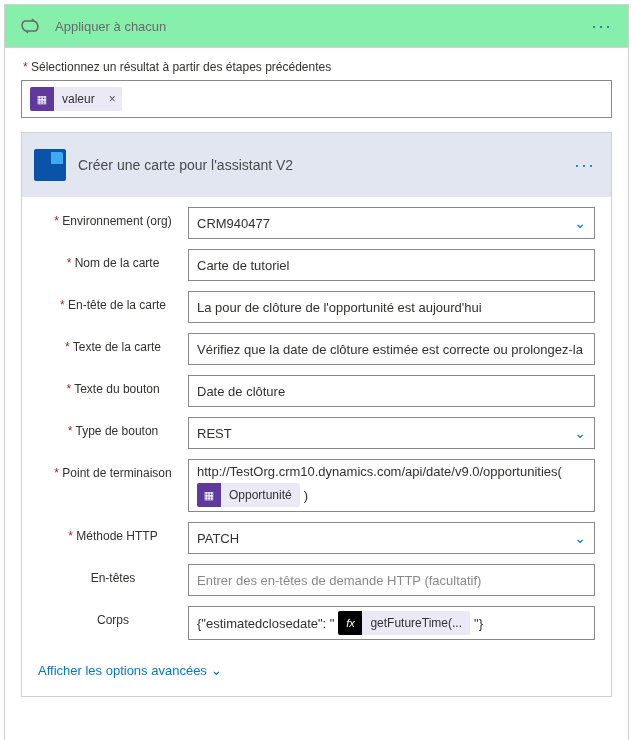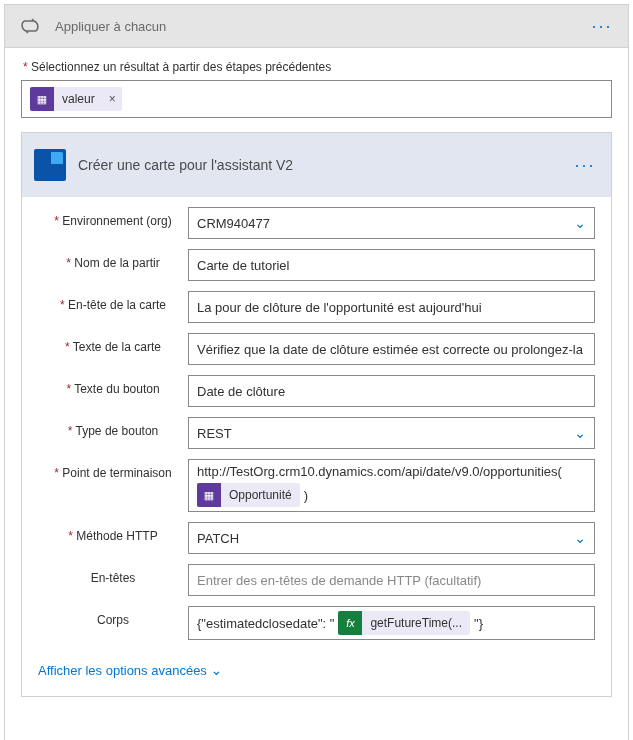--- a/index.html
+++ b/index.html
@@ -12,21 +12,21 @@
     width: 633px;
   }
   .outer-card {
     border: 1px solid #d1d1d1;
     margin: 4px;
   }
   .outer-header {
     display: flex;
     align-items: center;
     padding: 8px 12px;
-    background: #e5e5e5;
+    background: #86efac;
     border-bottom: 1px solid #d1d1d1;
   }
   .outer-header .icon-box {
     width: 26px;
     height: 26px;
     display: flex;
     align-items: center;
     justify-content: center;
     margin-right: 12px;
   }
@@ -149,21 +149,21 @@
     padding: 36px 0 26px 0;
   }
   .add-action-btn {
     display: inline-flex;
     align-items: center;
     gap: 8px;
     color: #0078d4;
     font-size: 14px;
     cursor: pointer;
   }
-  .token.expr .token-icon { background: #15803d; font-style: italic; }
+  .token.expr .token-icon { background: #000000; font-style: italic; }
   .token.entity .token-icon { background: #5d3a9b; }
   .multiline { align-items: stretch; }
   .multiline .line { width:100%; display:flex; align-items:center; gap:4px; flex-wrap:wrap;}
 </style>
 </head>
 <body>
 
 <div class="outer-card">
 
   <div class="outer-header">
@@ -197,21 +197,21 @@
 
       <div class="form-row">
         <div class="label req">Environnement (org)</div>
         <div class="field select">
           <span>CRM940477</span>
           <span class="chevron">⌄</span>
         </div>
       </div>
 
       <div class="form-row">
-        <div class="label req">Nom de la partir</div>
+        <div class="label req">Nom de la carte</div>
         <div class="field">
           <span>Carte de tutoriel</span>
         </div>
       </div>
 
       <div class="form-row">
         <div class="label req">En-tête de la carte</div>
         <div class="field">
           <span>La pour de clôture de l'opportunité est aujourd'hui</span>
         </div>

